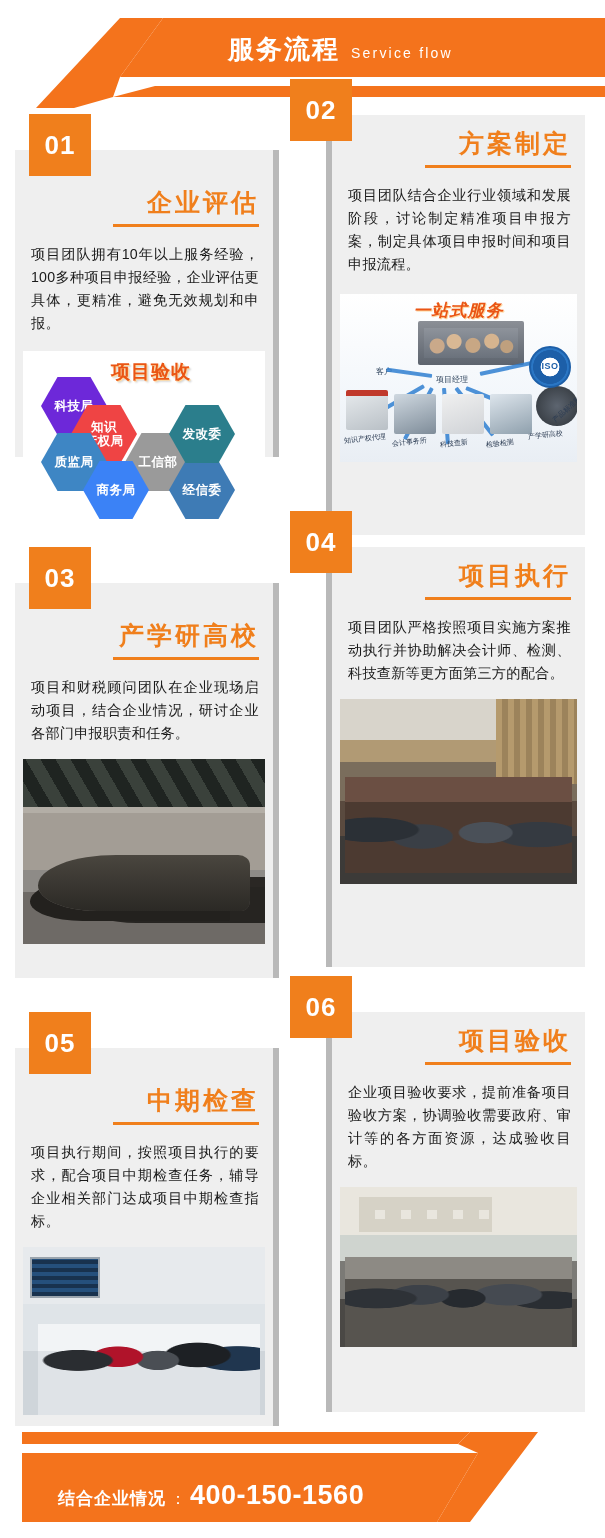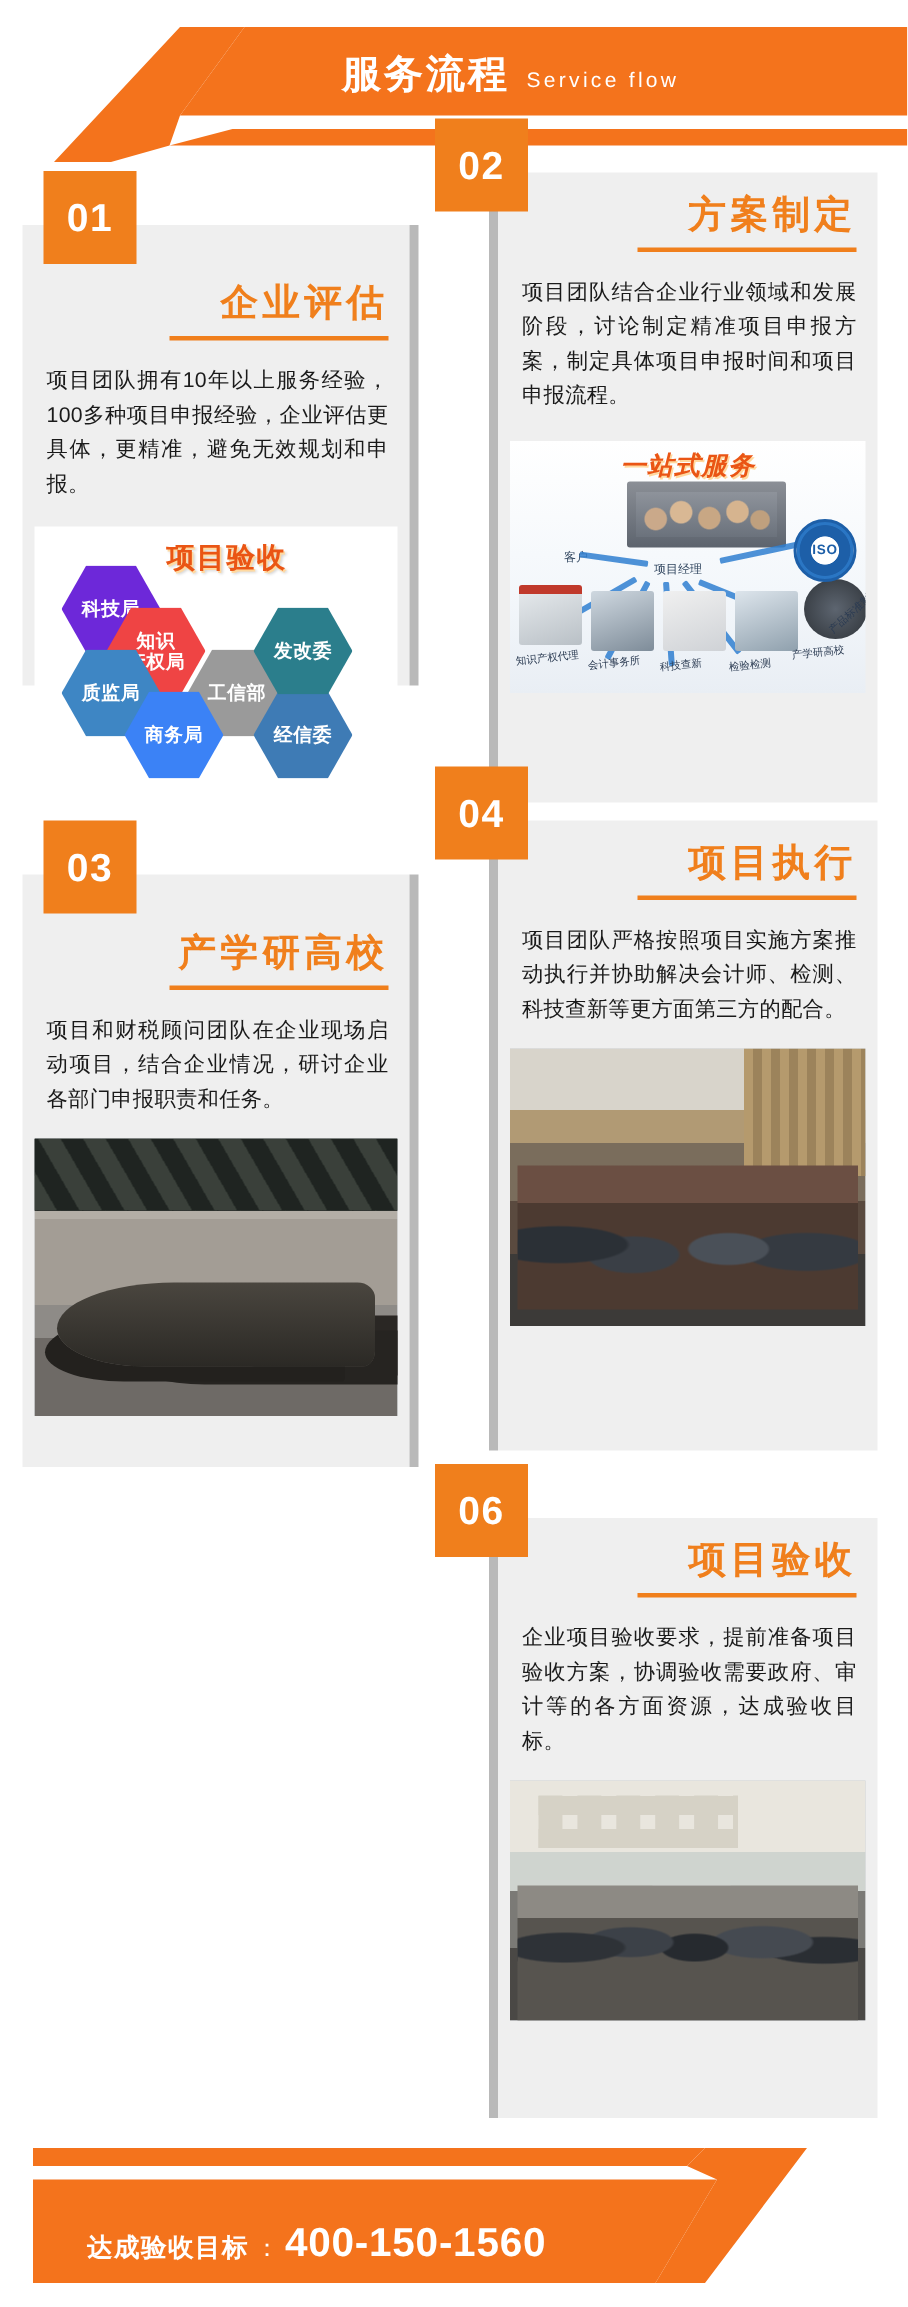--- a/index.html
+++ b/index.html
@@ -315,20 +315,31 @@
     <div class="badge">04</div>
     <div style="height:16px;"></div>
     <div class="card-title">项目执行</div>
     <div class="title-rule"></div>
     <div class="card-body">项目团队严格按照项目实施方案推动执行并协助解决会计师、检测、科技查新等更方面第三方的配合。</div>
     <div class="photo">
       <div class="inner ph-conf"></div>
     </div>
   </div>
 
+  <div class="card left" style="top:1048px;height:378px;">
+    <div class="shadowbar"></div>
+    <div class="badge">05</div>
+    <div style="height:40px;"></div>
+    <div class="card-title">中期检查</div>
+    <div class="title-rule"></div>
+    <div class="card-body">项目执行期间，按照项目执行的要求，配合项目中期检查任务，辅导企业相关部门达成项目中期检查指标。</div>
+    <div class="photo" style="height:168px;">
+      <div class="inner ph-show"></div>
+    </div>
+  </div>
 
   <div class="card right" style="top:1012px;height:400px;">
     <div class="shadowbar"></div>
     <div class="badge">06</div>
     <div style="height:16px;"></div>
     <div class="card-title">项目验收</div>
     <div class="title-rule"></div>
     <div class="card-body">企业项目验收要求，提前准备项目验收方案，协调验收需要政府、审计等的各方面资源，达成验收目标。</div>
     <div class="photo" style="height:160px;">
       <div class="inner ph-board">
@@ -337,19 +348,19 @@
     </div>
   </div>
 
   <div class="footer">
     <svg width="605" height="120" viewBox="0 0 605 120">
       <polygon points="22,14 470,14 458,26 22,26" fill="#F4731C"></polygon>
       <polygon points="22,35 478,35 437,104 22,104" fill="#F4731C"></polygon>
       <polygon points="470,14 538,14 470,104 437,104 478,35 458,26" fill="#F4731C"></polygon>
     </svg>
     <div class="footer-text">
-      <span class="foot-label">达成验收目标</span>
+      <span class="foot-label">结合企业情况</span>
       <span class="foot-colon">：</span>
       <span class="foot-num">400-150-1560</span>
     </div>
   </div>
 
 </div>
 
 </body></html>

